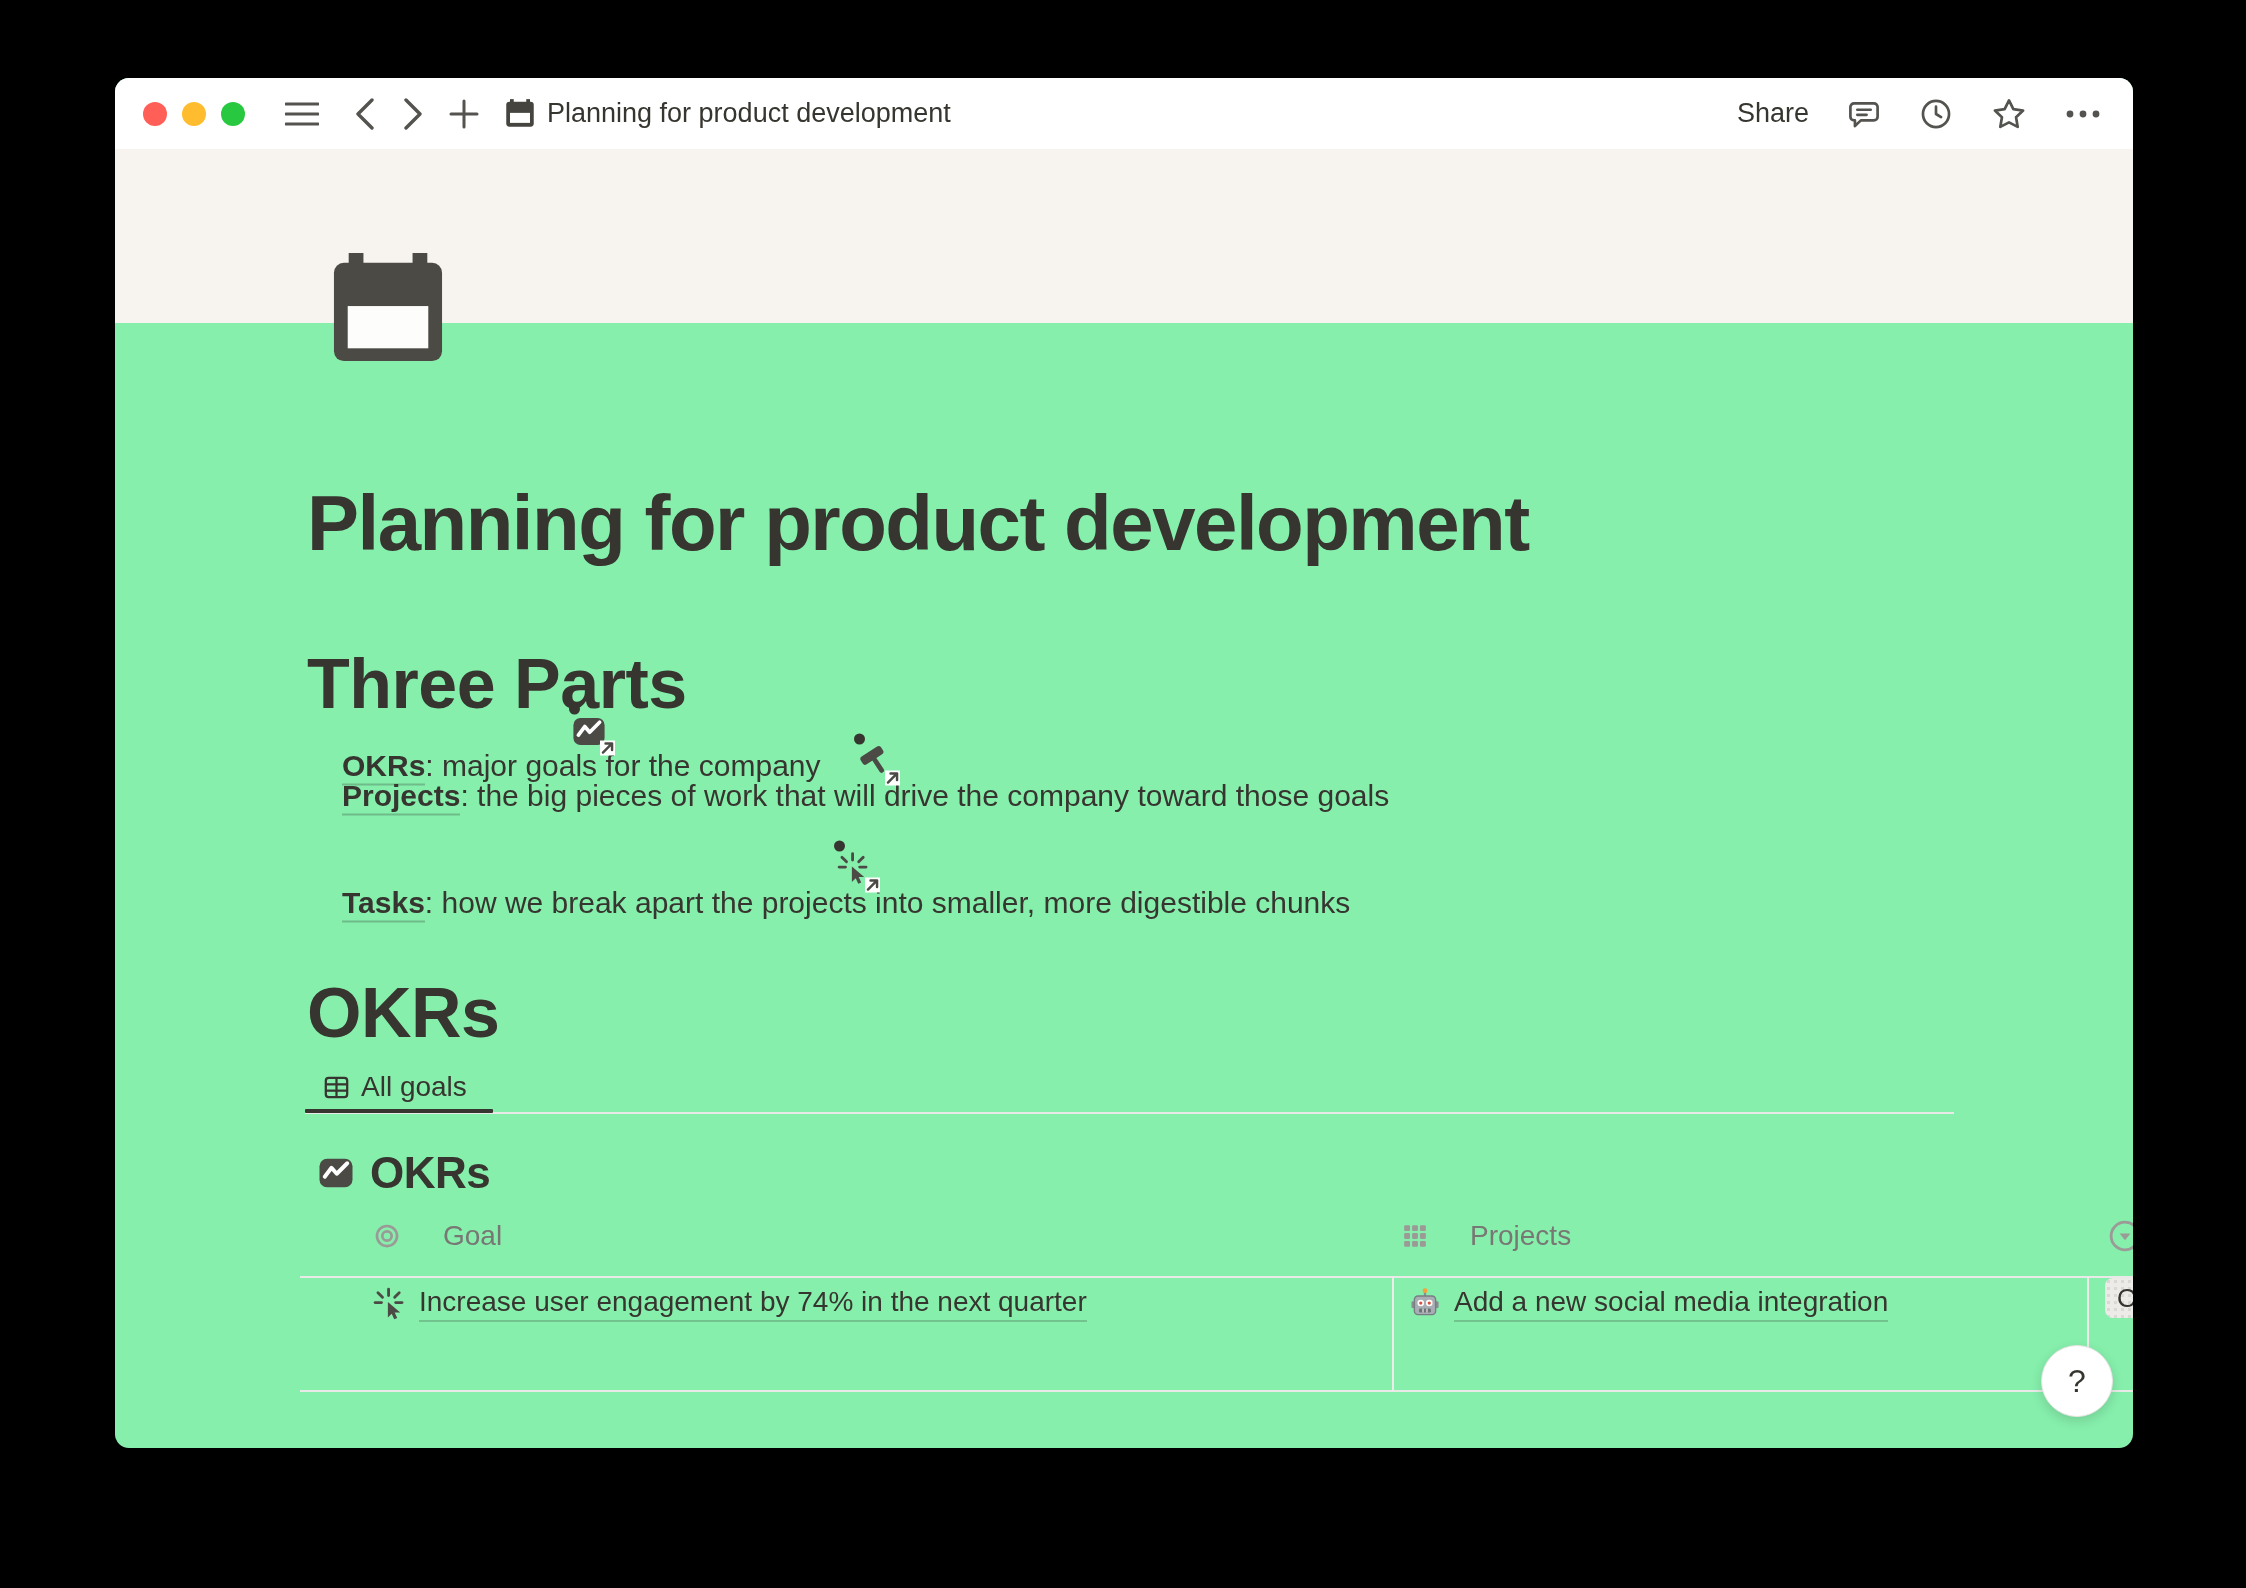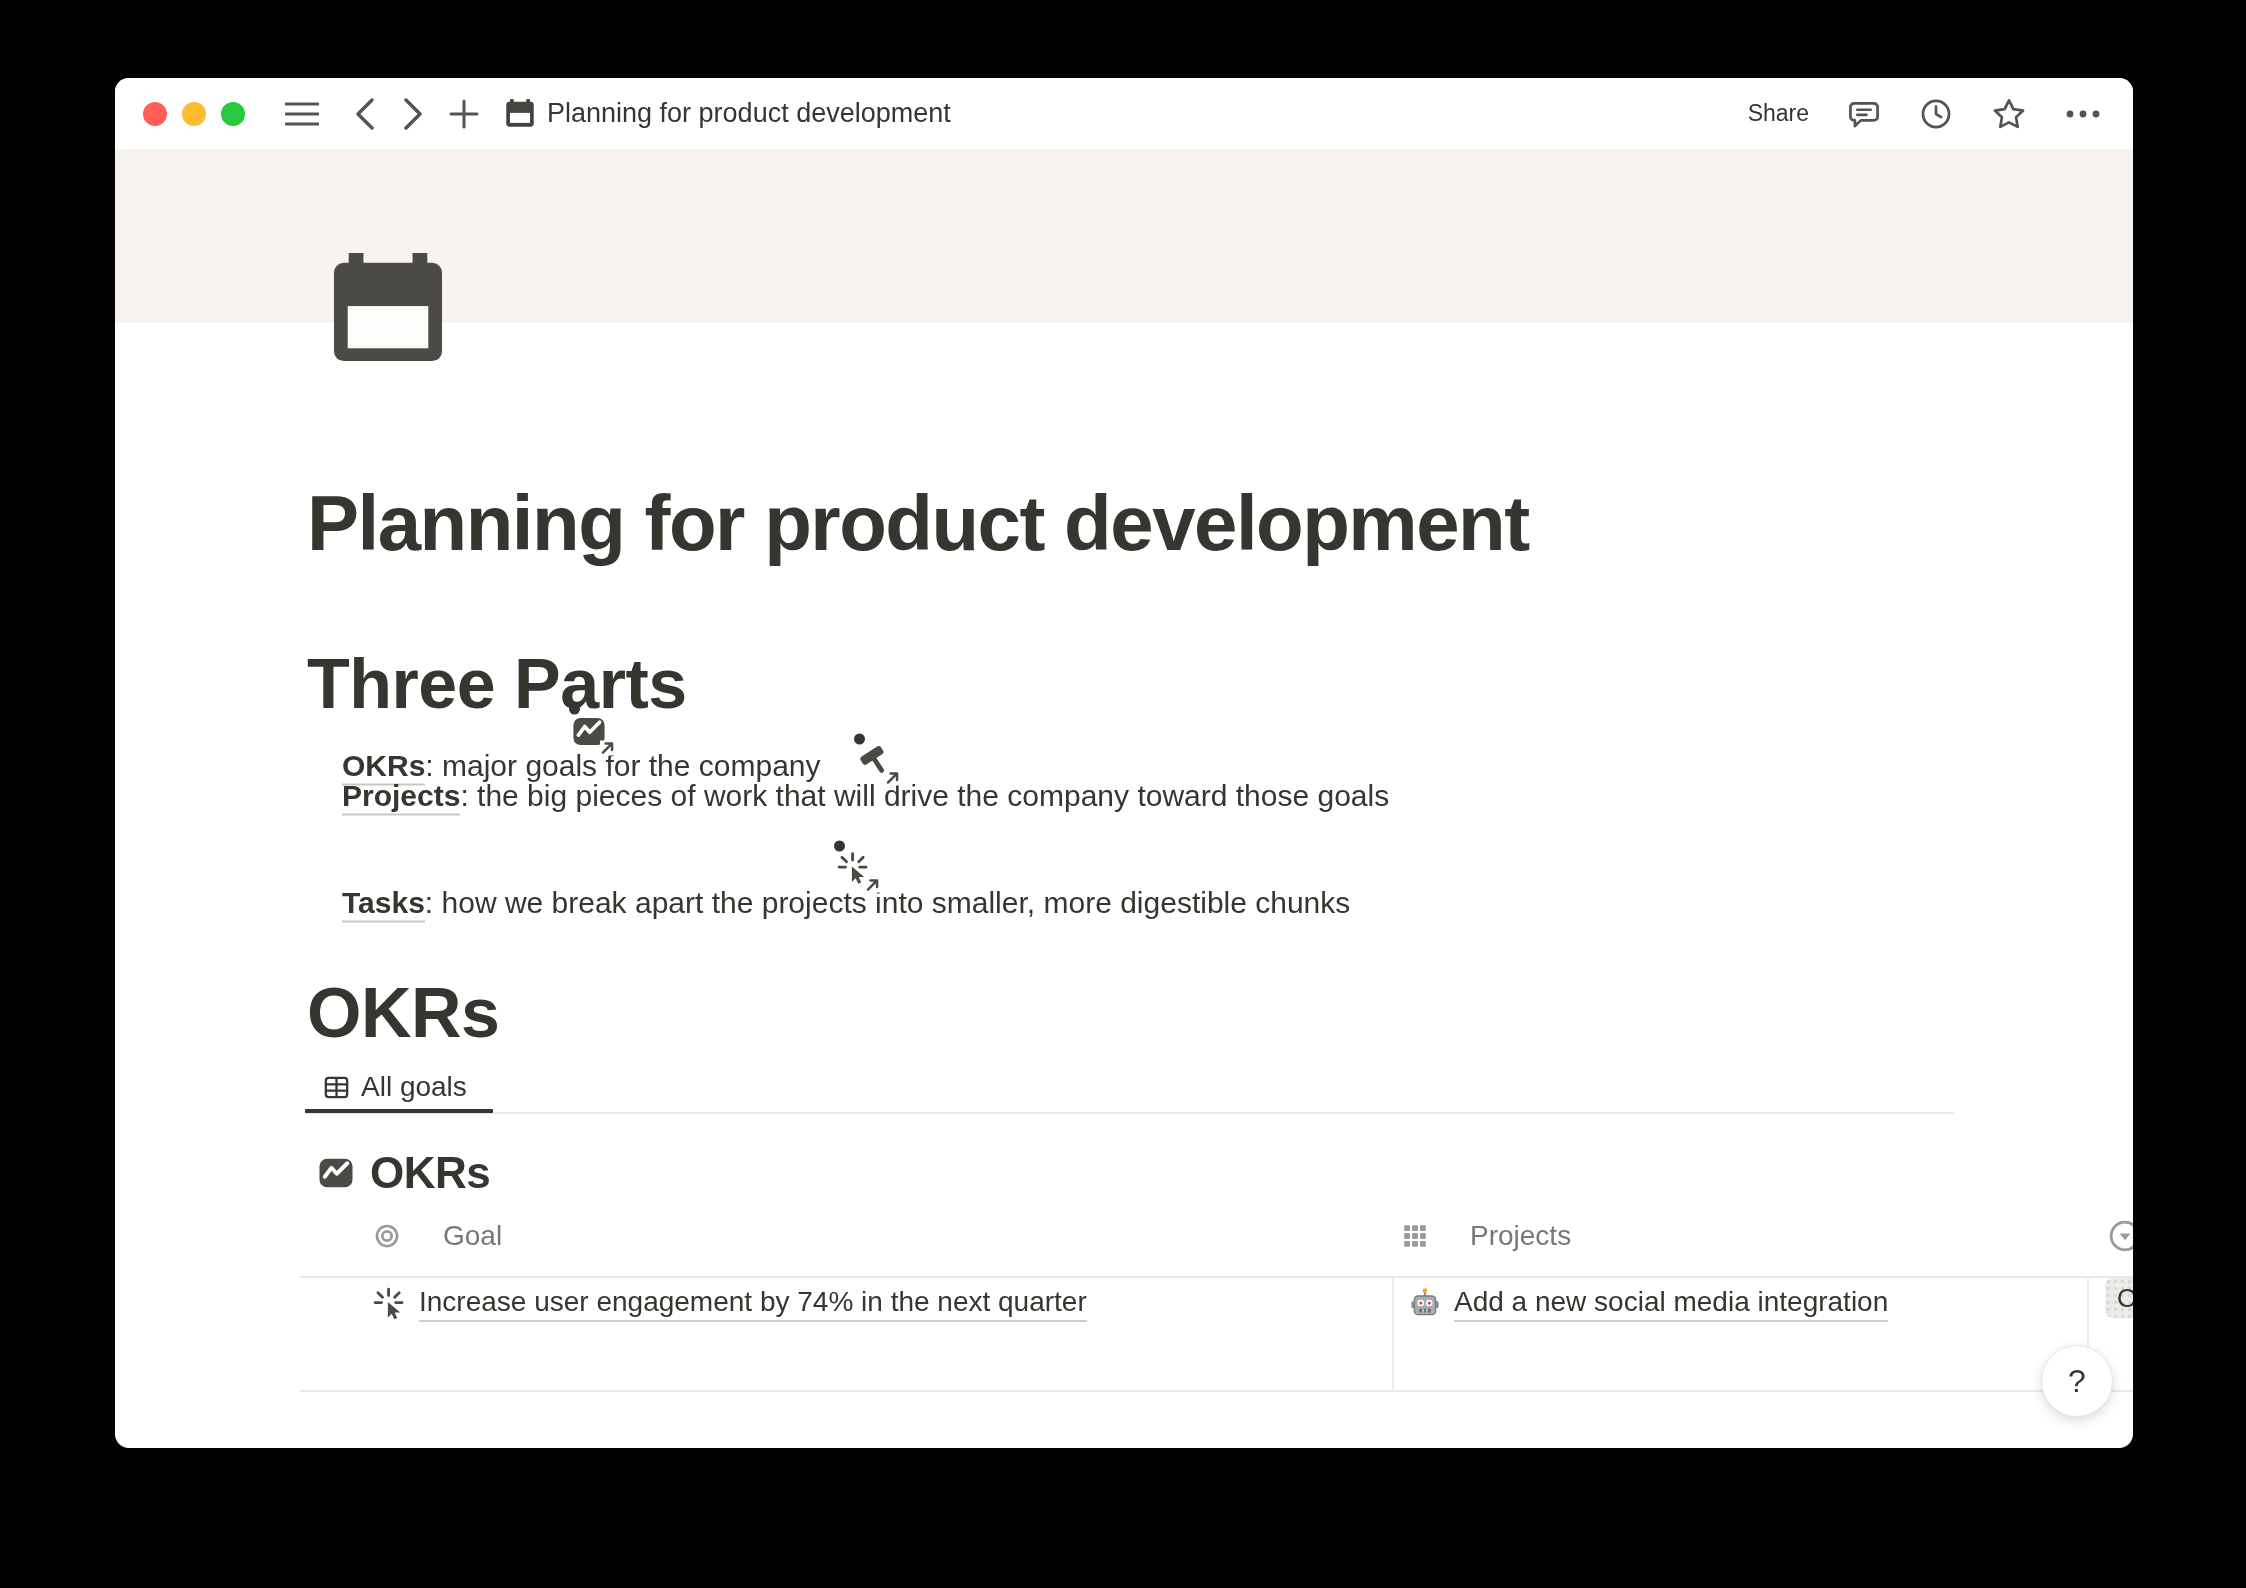--- a/index.html
+++ b/index.html
@@ -1,26 +1,26 @@
 <!DOCTYPE html>
 <html><head>
 <meta charset="utf-8">
 <style>
   html,body{margin:0;padding:0;background:#000;width:2246px;height:1588px;overflow:hidden;
     font-family:"Liberation Sans",sans-serif;color:#37352F;}
-  .window{position:absolute;left:115px;top:78px;width:2018px;height:1370px;background:#ffffff;
+  .window{position:absolute;left:115px;top:78px;width:2018px;height:1370px;background:#86efac;
     border-radius:14px;overflow:hidden;box-shadow:0 20px 70px rgba(0,0,0,.6);}
   
   .toolbar{position:absolute;left:0;top:0;width:100%;height:71px;background:#fff;display:flex;align-items:center;}
   .tl-group{display:flex;gap:15px;margin-left:28px;}
   .tl{width:24px;height:24px;border-radius:50%;}
   .tb-ic{display:flex;align-items:center;justify-content:center;color:#54534F;cursor:pointer;}
   .tb-title{font-size:27px;color:#37352F;margin-left:12px;white-space:nowrap;}
   .tb-right{position:absolute;right:32px;top:0;height:71px;display:flex;align-items:center;gap:38px;}
-  .share{font-size:23px;color:#37352F;}
+  .share{font-size:27px;color:#37352F;}
   svg{display:block;}
   
   .cover{position:absolute;left:0;top:71px;width:100%;height:174px;background:#F7F3EE;}
   .cover-icon{position:absolute;left:214px;top:175px;width:118px;height:113px;cursor:pointer;}
   
   .page-title{position:absolute;left:192px;top:400px;font-size:78px;font-weight:700;letter-spacing:-1.5px;white-space:nowrap;}
   .h2{position:absolute;left:192px;font-size:70px;font-weight:700;letter-spacing:-0.5px;}
   .bullet{position:absolute;left:214px;display:flex;align-items:center;transform:translateY(-50%);white-space:nowrap;font-size:30px;flex-direction:column;}
   .bullet .dot{width:11px;height:11px;border-radius:50%;background:#37352F;flex:0 0 auto;}
   .bullet .bicon{margin-left:29px;position:relative;width:34px;height:34px;flex:0 0 auto;}

